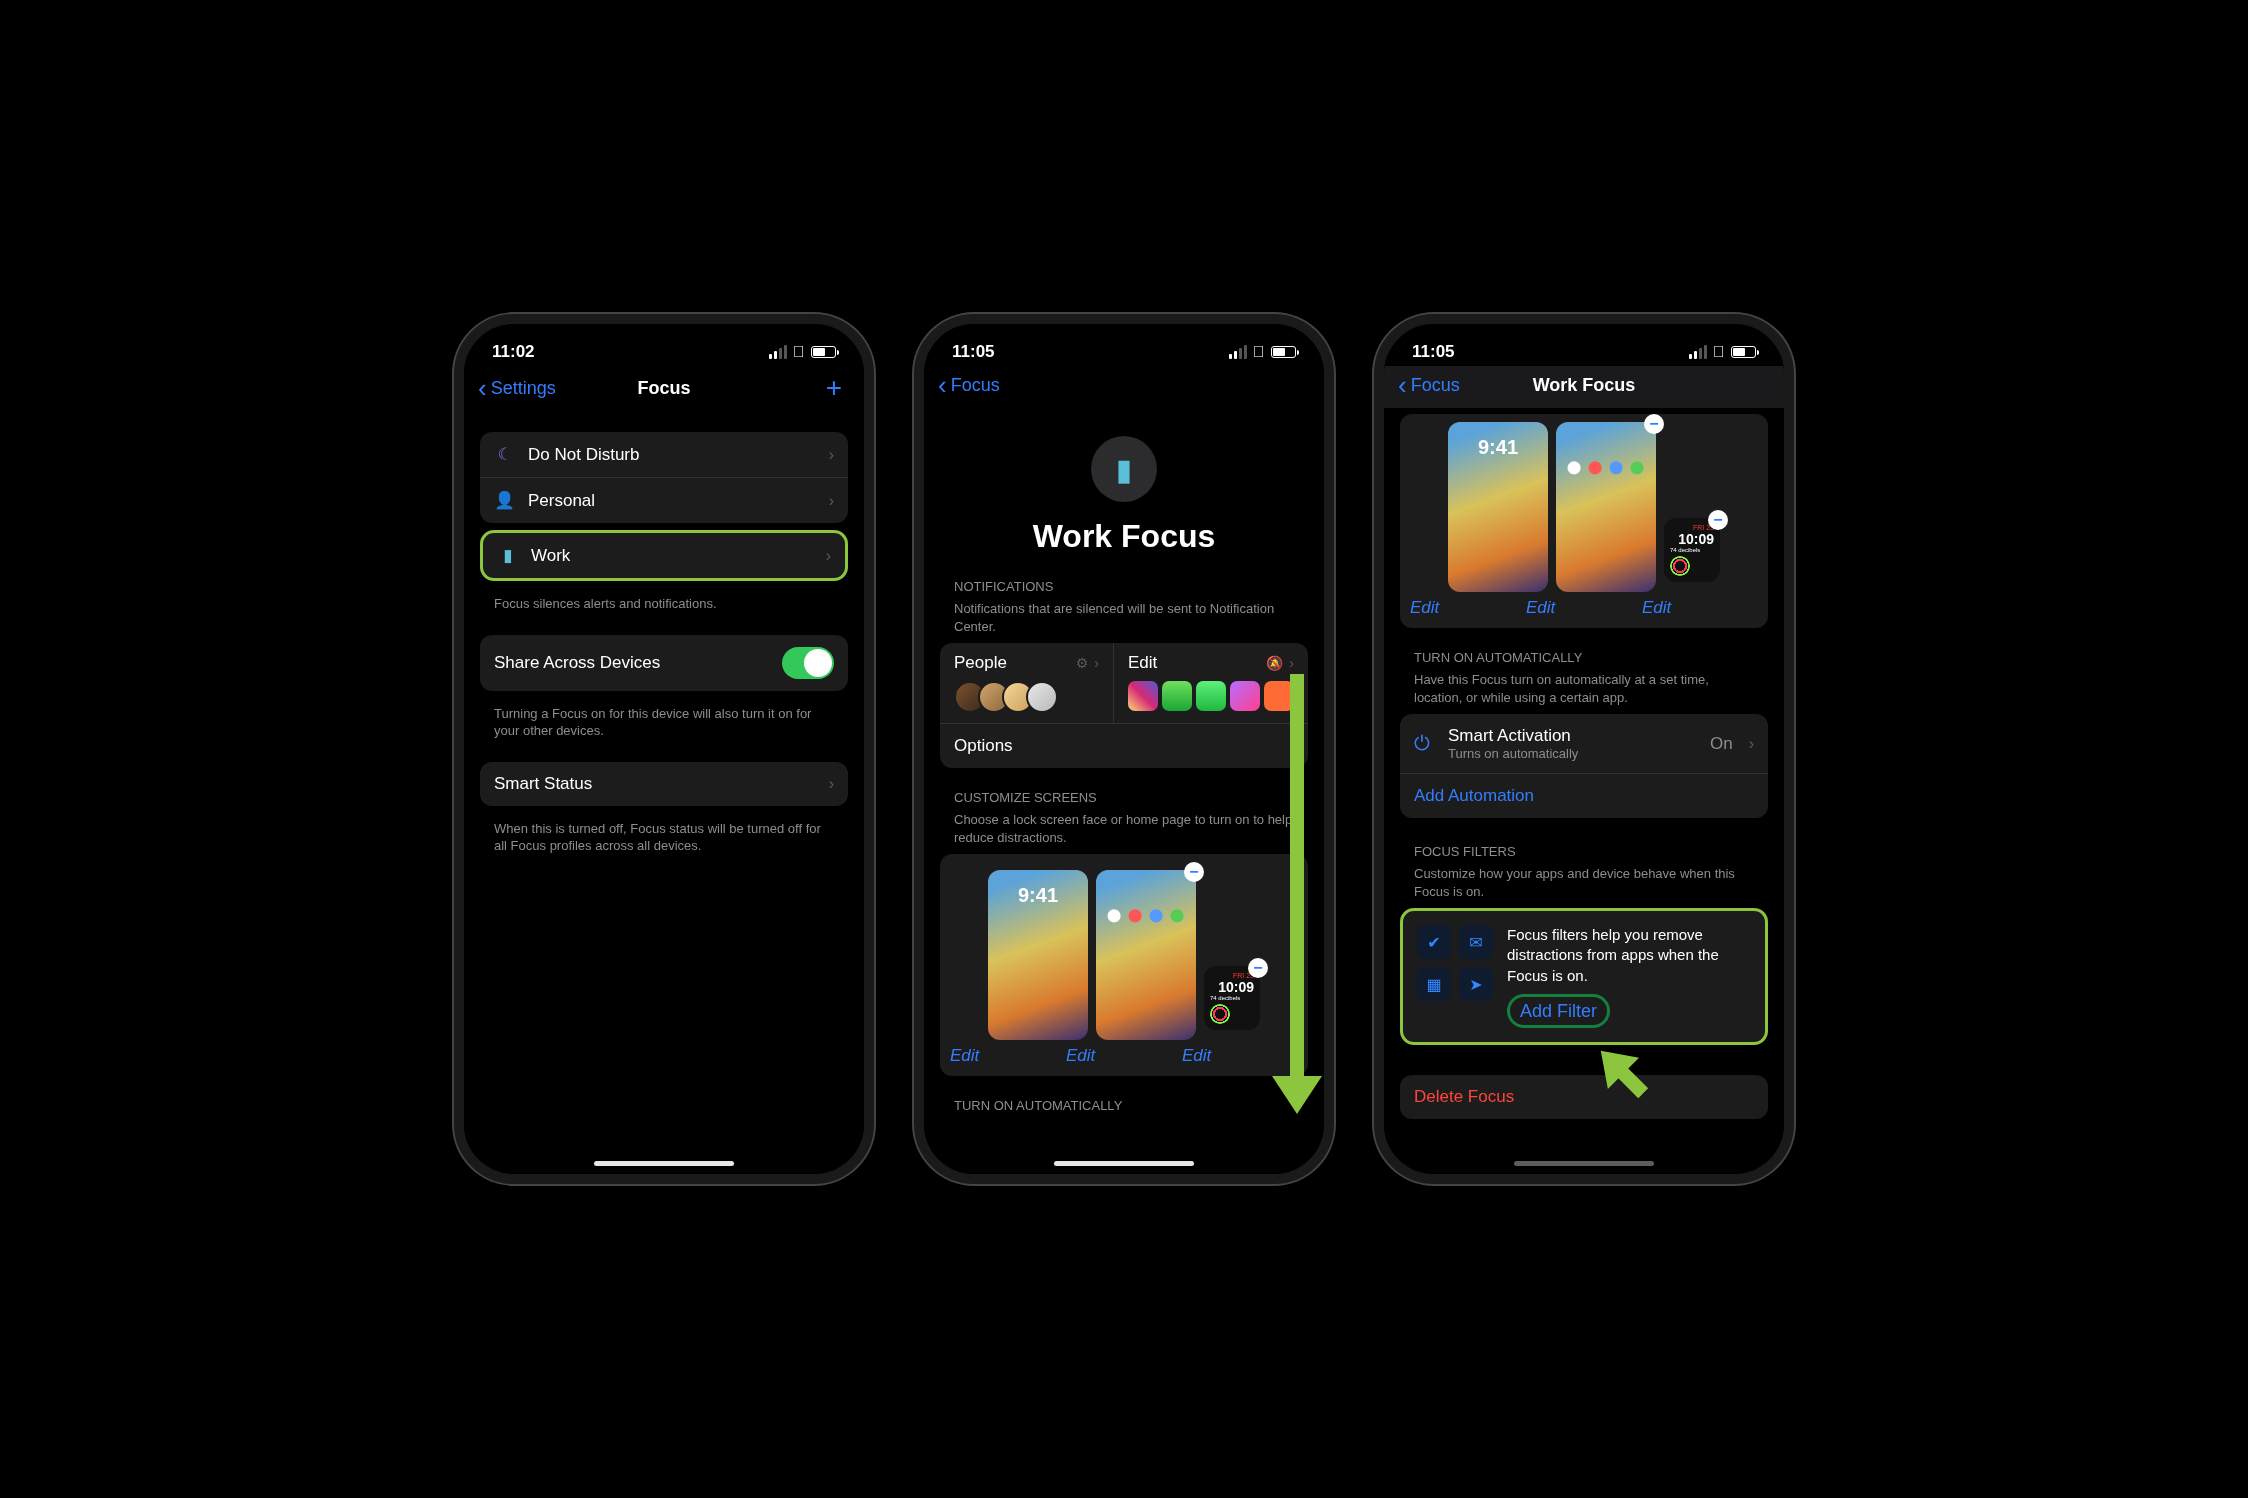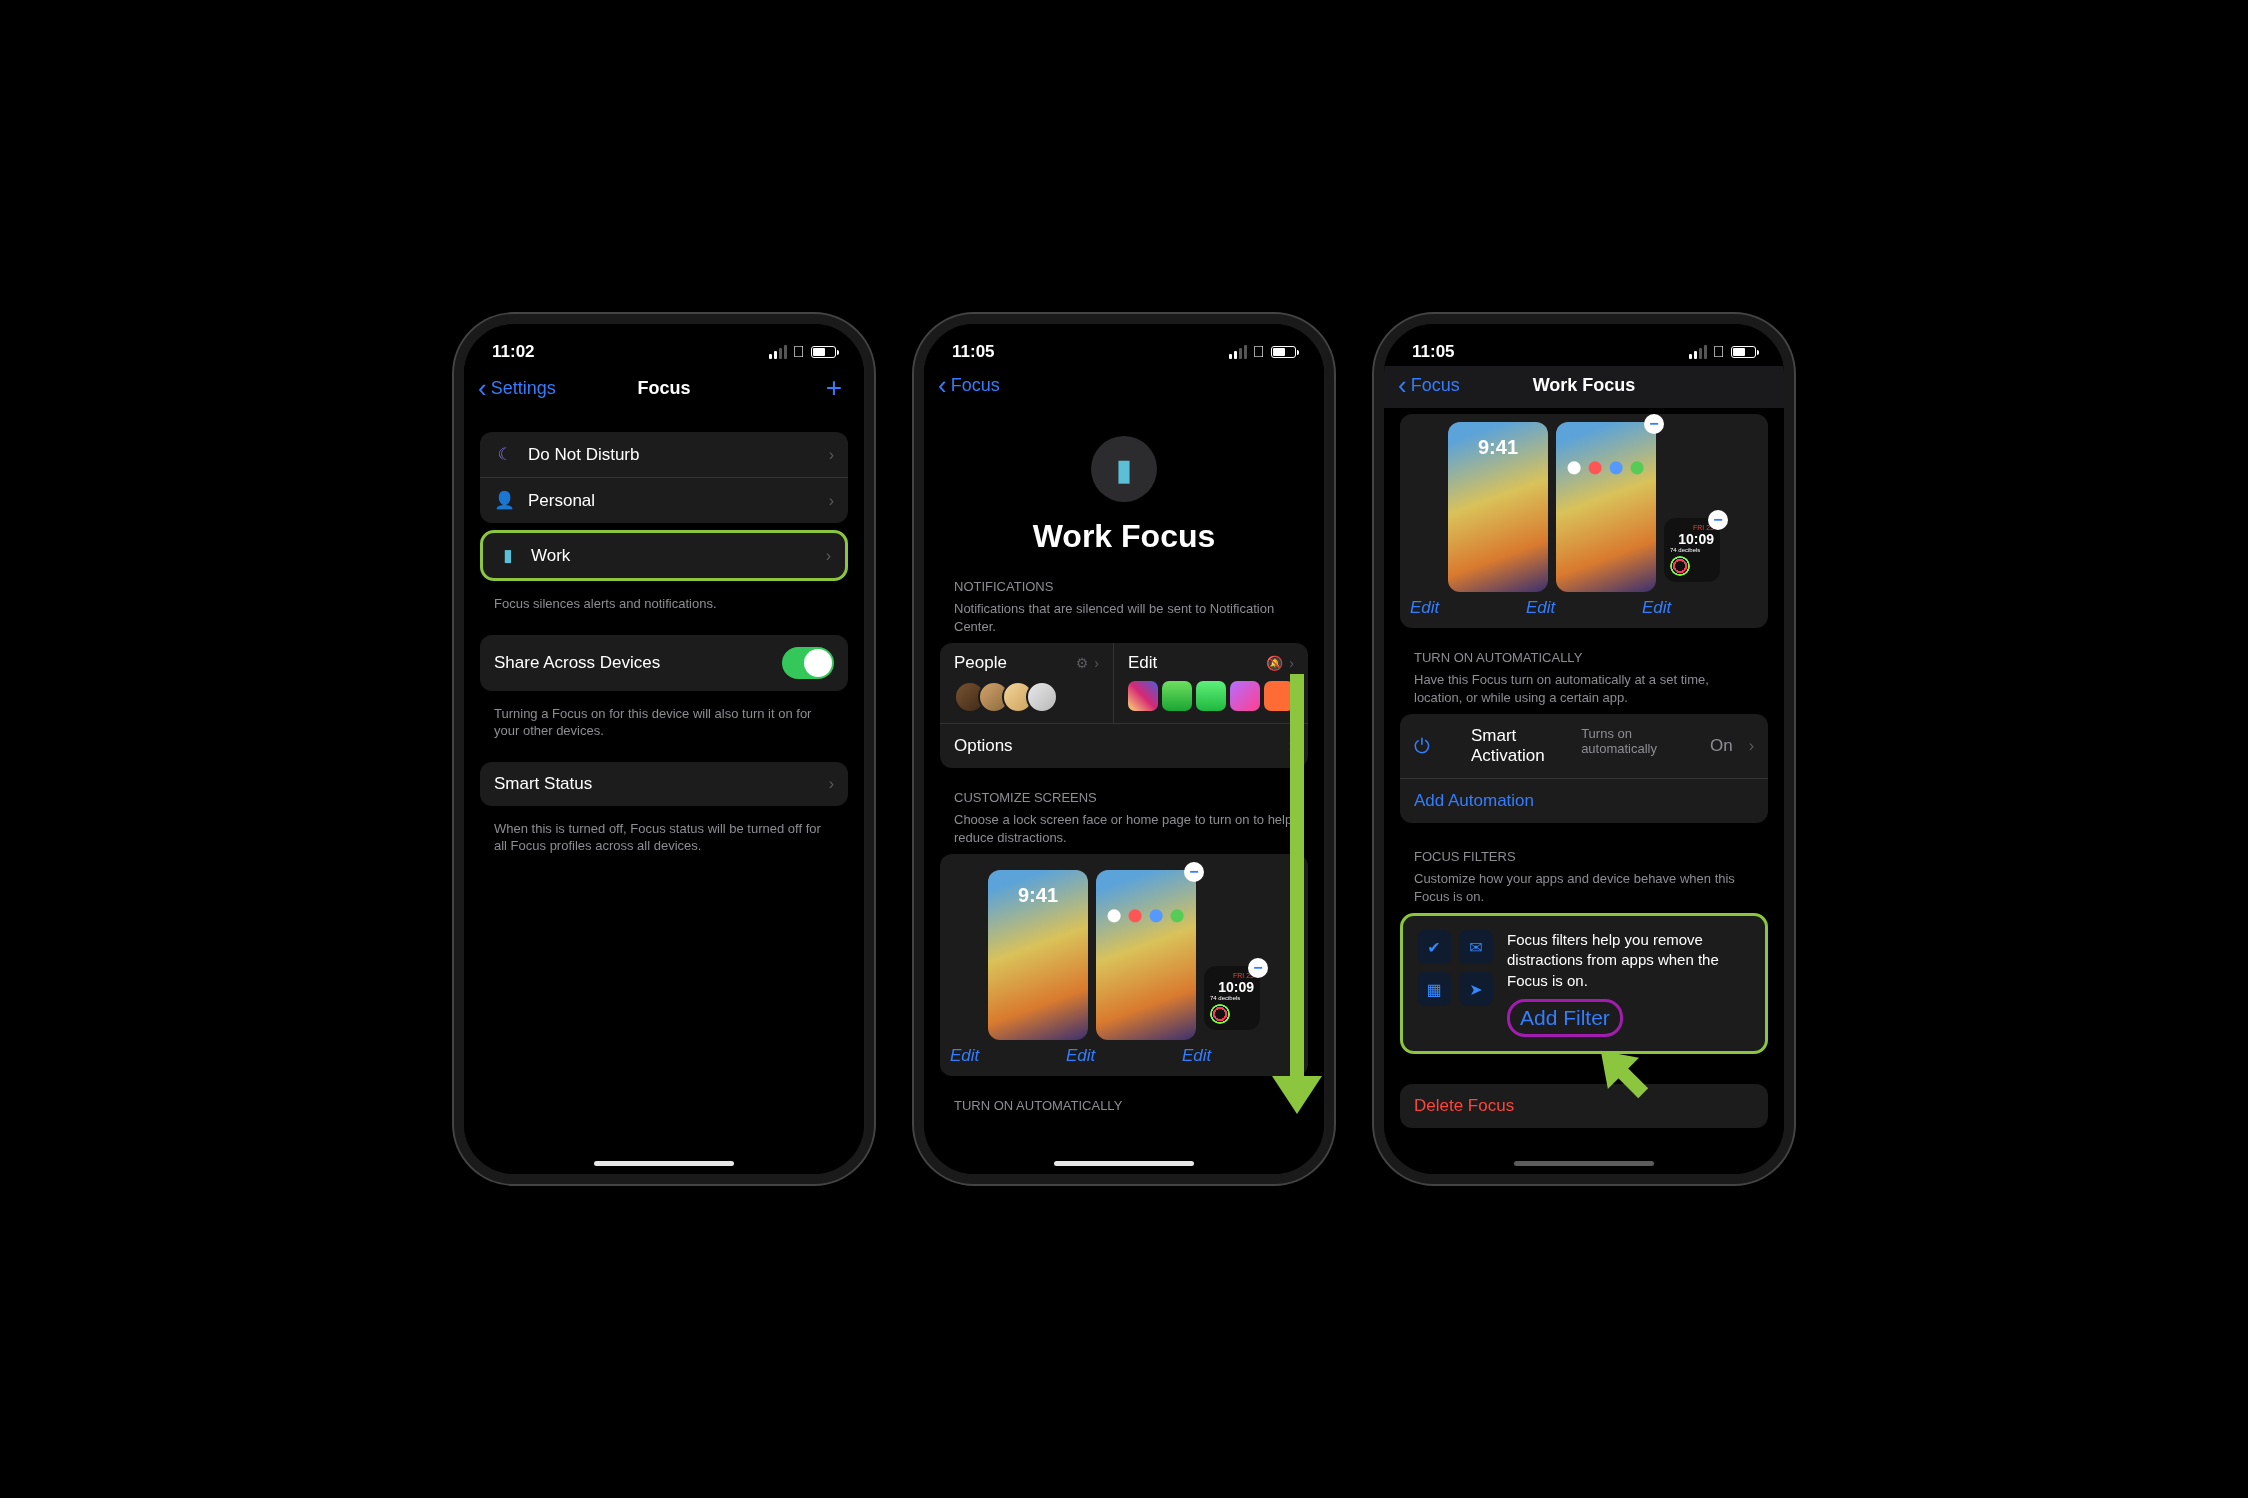--- a/index.html
+++ b/index.html
@@ -205,40 +205,40 @@
     border-bottom:32px solid #8cc63f;
   }
 
   .home-indicator {
     position:absolute; bottom:8px; left:50%; transform:translateX(-50%);
     width:140px; height:5px; background:#fff; border-radius:3px; opacity:.9;
   }
   .home-indicator.dim{background:#666;}
 
   
-  .smart-row { display:flex; flex-direction:row;margin-left:23px; }
+  .smart-row { display:flex; flex-direction:column; }
   .smart-primary { font-size:17px;}
   .smart-secondary{ font-size:13px; color:#8d8d92;}
   .on-label{color:#8d8d92; font-size:17px; margin-right:4px;}
   .power-icon{ color:#337dff; font-size:20px; width:22px;}
   .add-automation{color:#337dff;}
 
   .filters-card{ background:#1c1c1d; border-radius:14px; padding:14px; display:flex; gap:14px; align-items:flex-start;}
   .filters-card.hl{ border:3px solid #8cc63f;}
   .filter-icons{
     display:grid; grid-template-columns:34px 34px; grid-auto-rows:34px; gap:8px;
   }
   .filter-icon{
     background:#0f1b2f; border-radius:8px; display:flex;align-items:center;justify-content:center;
     color:#3387ff; font-size:16px;
   }
   .filters-text{font-size:15px; line-height:1.35;}
   .add-filter-btn{
-    display:inline-block; margin-top:8px; color:#337dff; font-size:21px;
-    border:3px solid #a21caf; border-radius:18px; padding:2px 10px;
+    display:inline-block; margin-top:8px; color:#337dff; font-size:18px;
+    border:3px solid #15803d; border-radius:18px; padding:2px 10px;
   }
   .delete-row{ color:#ff453a; }
 </style>
 </head>
 <body>
 
 <div class="phone">
   <div class="notch"></div>
   <div class="screen">
     <div class="status-bar">

